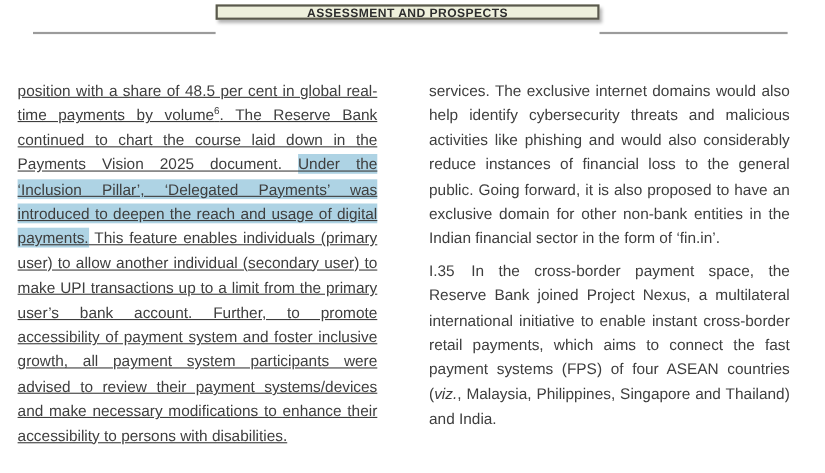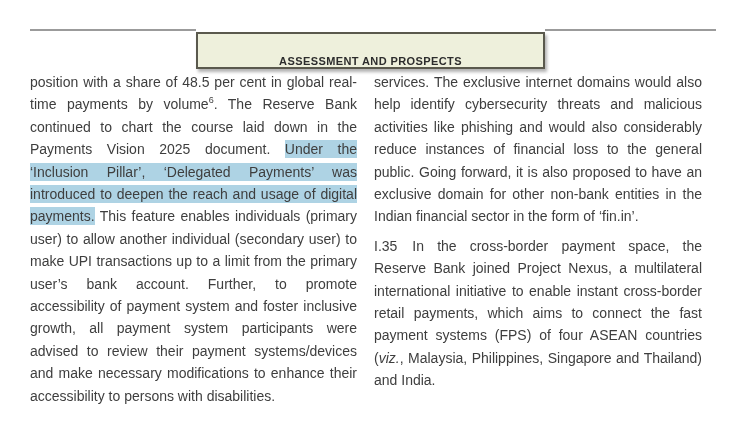--- a/index.html
+++ b/index.html
@@ -20,49 +20,49 @@
     position: absolute;
     top: 29px;
     height: 2px;
     background: #9b9b9b;
   }
   .rule-left  { left: 30px;  width: 166px; }
   .rule-right { left: 545px; width: 171px; }
   .banner {
     position: absolute;
     left: 196px;
-    top: 32px;
+    top: 4px;
     width: 349px;
-    height: 37px;
+    height: 14px;
     box-sizing: border-box;
     background: #eef0dc;
     border: 2px solid #5a594d;
     box-shadow: 2px 3px 3px rgba(0,0,0,0.30);
     display: flex;
-    align-items: flex-end;
+    align-items: flex-start;
     justify-content: center;
   }
   .banner-title {
     font-size: 11px;
     font-weight: bold;
     letter-spacing: 0.4px;
     color: #2d2d2d;
     white-space: nowrap;
   }
   
   .col {
     position: absolute;
     top: 71px;
     text-align: justify;
     font-size: 14px;
     line-height: 22.4px;
     color: #3e3e3e;
   }
-  .col-left  { left: 30px;  width: 327px; }
-  .col-right { left: 374px; width: 328px; }
+  .col-left  { left: 16px;  width: 327px; text-decoration: underline; }
+  .col-right { left: 390px; width: 328px; }
   .col p { margin: 0; }
   .col-right p + p { margin-top: 7px; }
   mark.hl {
     background: #aed3e4;
     color: inherit;
     padding: 1px 0;
   }
   sup.fnote {
     font-size: 9px;
     line-height: 0;

